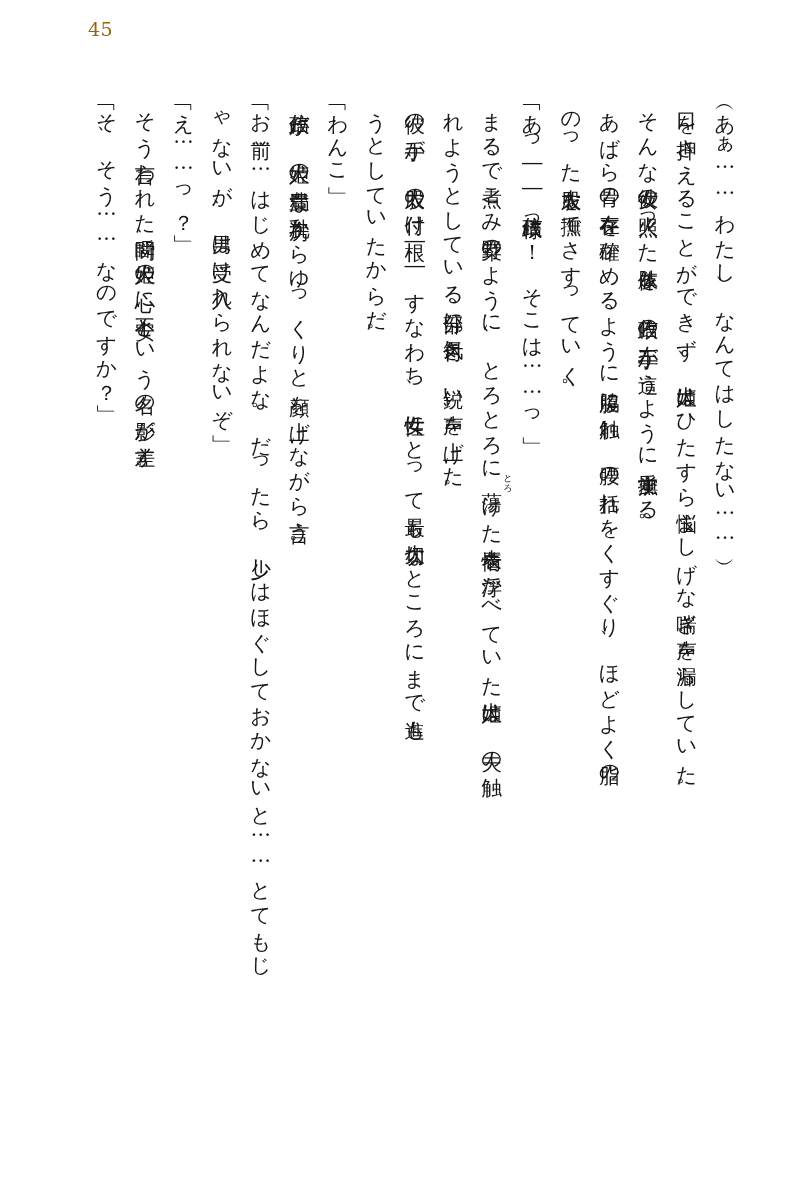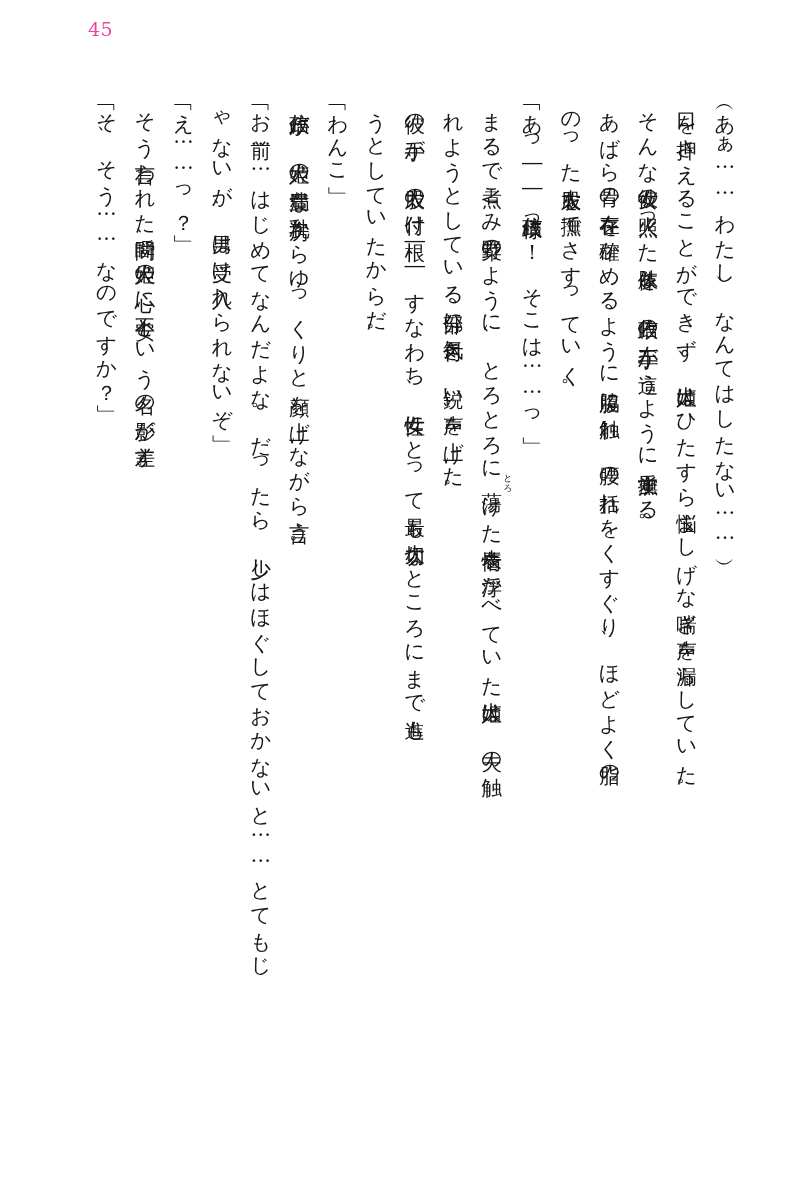--- a/index.html
+++ b/index.html
@@ -22,21 +22,21 @@
     background: #ffffff;
     box-sizing: border-box;
   }
 
   .page-number {
     position: absolute;
     top: 18px;
     left: 88px;
     font-size: 19px;
     letter-spacing: 0.5px;
-    color: #ec4899;
+    color: #a16207;
     font-family: "DejaVu Serif", "Liberation Serif", serif;
   }
 
   .text-block {
     position: absolute;
     top: 98px;
     left: 54px;
     width: 690px;
     height: 1040px;
     writing-mode: vertical-rl;

